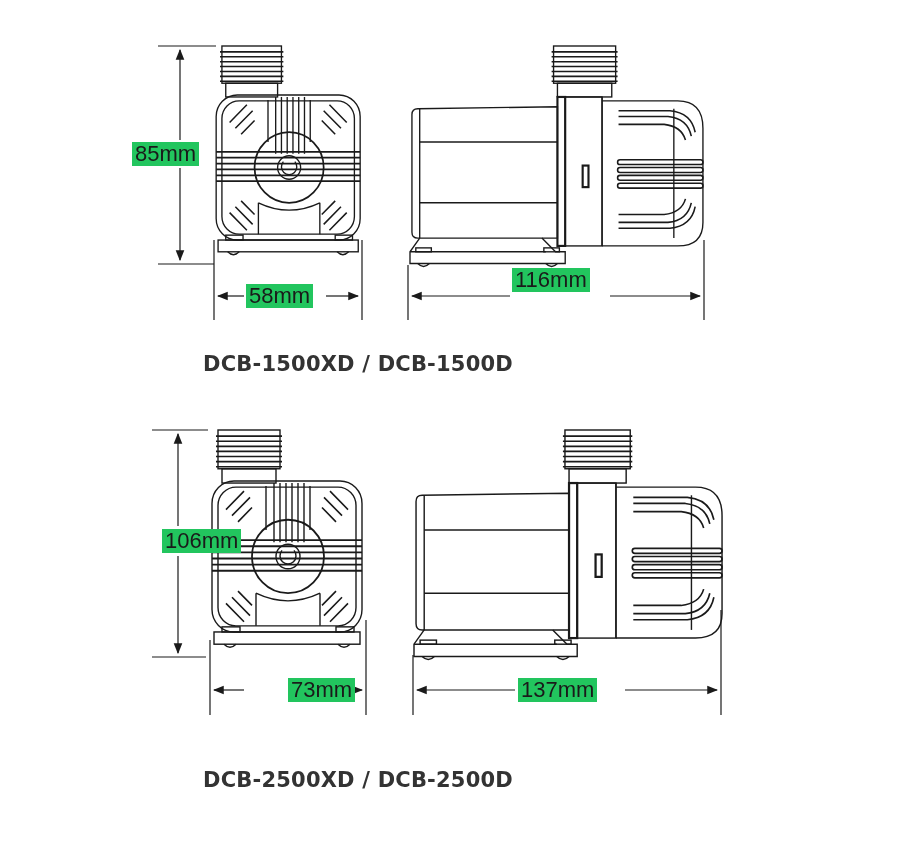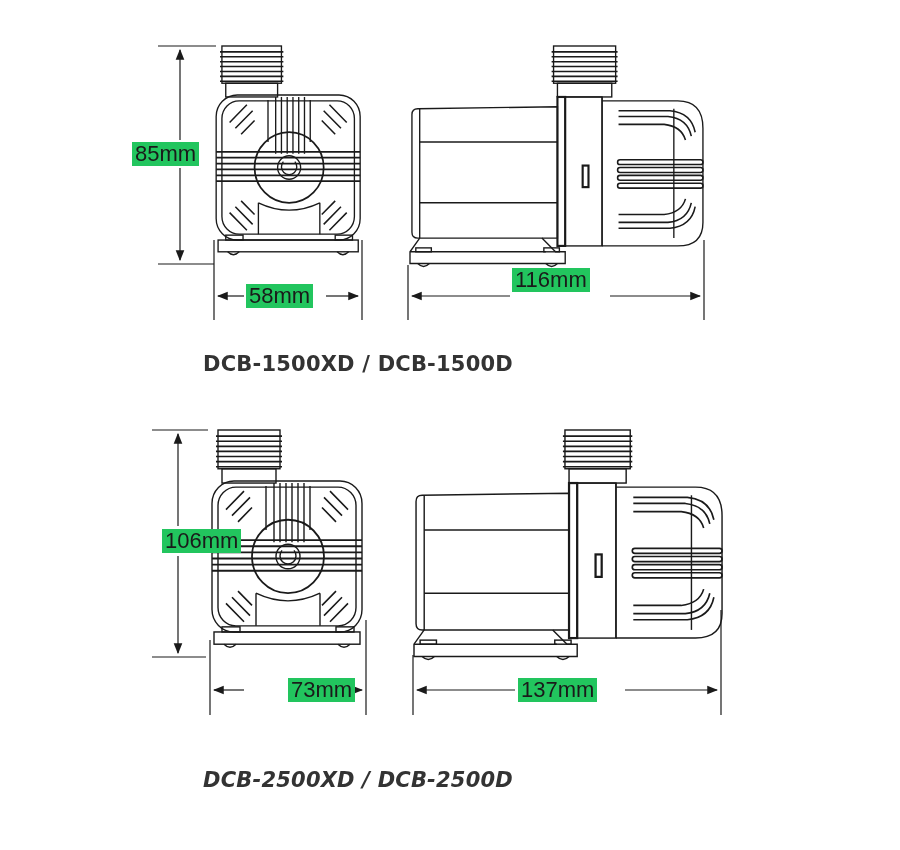--- a/index.html
+++ b/index.html
@@ -178,15 +178,15 @@
 </svg>
 
 <div class="dim-label" style="left:132px; top:142px;">85mm</div>
 <div class="dim-label" style="left:246px; top:284px;">58mm</div>
 <div class="dim-label" style="left:512px; top:268px;">116mm</div>
 <div class="model-title" style="top:352px;">DCB-1500XD / DCB-1500D</div>
 
 <div class="dim-label" style="left:114px; top:529px;margin-left:48px;">106mm</div>
 <div class="dim-label" style="left:244px; top:678px;margin-left:44px;">73mm</div>
 <div class="dim-label" style="left:518px; top:678px;text-align:right;">137mm</div>
-<div class="model-title" style="top:768px;font-style:italic;">DCB-2500XD / DCB-2500D</div>
+<div class="model-title" style="top:768px;">DCB-2500XD / DCB-2500D</div>
 
 </div>
 
 </body></html>

